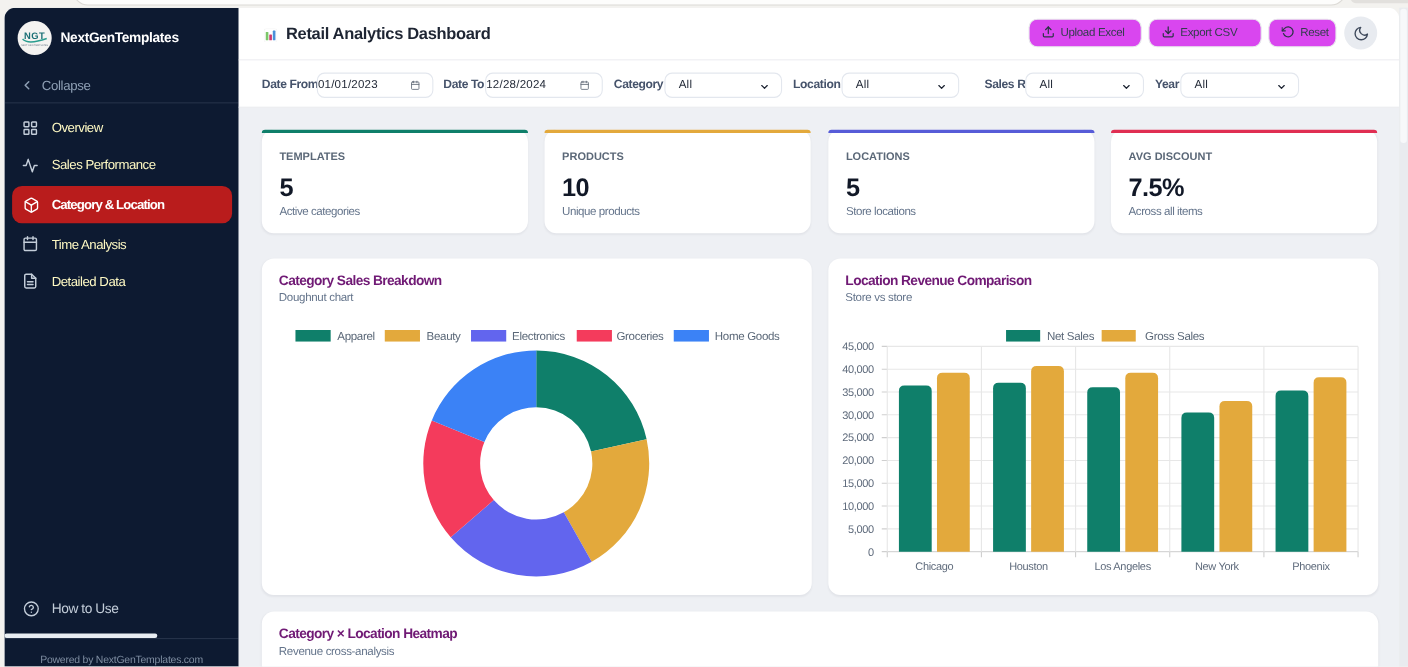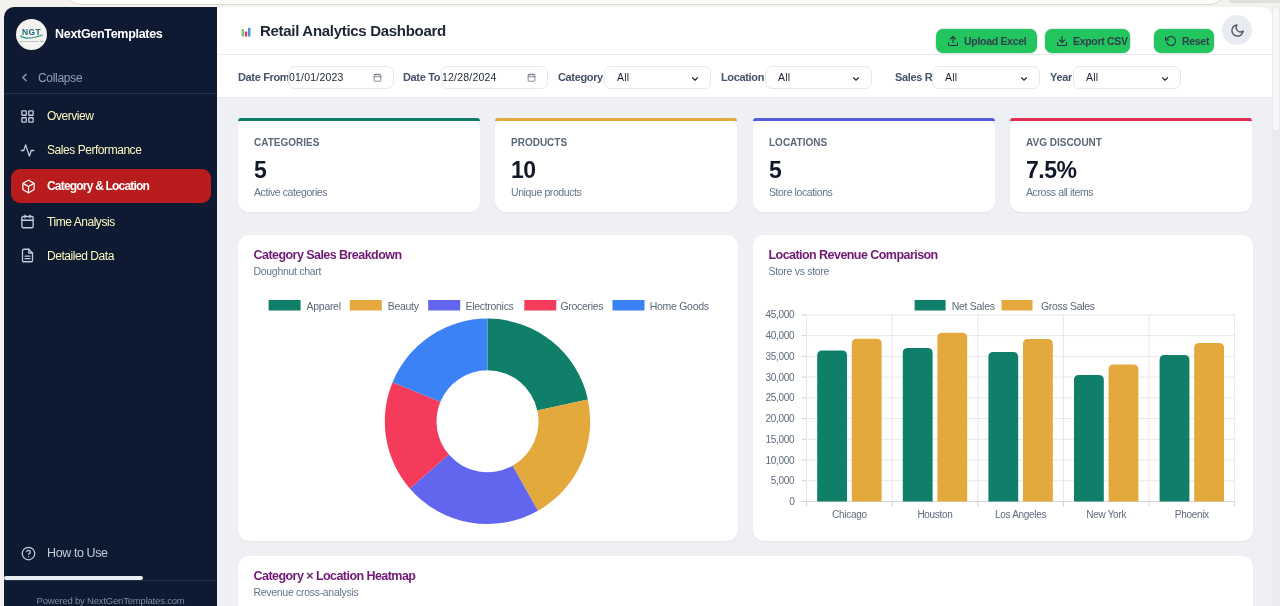--- a/index.html
+++ b/index.html
@@ -29,24 +29,24 @@
 #howto-ico { position:absolute; left:17px; top:539px; }
 #howto-txt { position:absolute; left:43px; top:540px; font-size:12.5px; line-height:13px; color:#c3cdd9; letter-spacing:-0.4px; }
 #sidebar-hbar { position:absolute; left:0px; top:568.5px; width:139px; height:4.5px; background:#e8edf2; border-radius:3px; }
 #sidediv2 { position:absolute; left:0; top:573px; width:213px; height:1px; background:rgba(148,163,184,0.18); }
 #powered { position:absolute; left:0; top:588px; width:213px; text-align:center; font-size:9.5px; color:#7e8da1; letter-spacing:-0.2px; }
 
 #main { position:absolute; left:213px; top:0; width:1055px; height:599px; }
 #header { position:absolute; left:0; top:0; width:1055px; height:48px; background:#fff; border-bottom:1px solid #e9eaee; }
 #title-ico { position:absolute; left:23px; top:18.5px; }
 #title { position:absolute; left:43px; top:15px; font-size:15px; line-height:17px; font-weight:bold; color:#1e2533; letter-spacing:-0.3px; }
-.hbtn { position:absolute; top:21px; height:26px; background:#22c55e; border:1px solid #e7e8ec; border-radius:8px; font-size:10.5px; font-weight:bold; color:#333d4d; line-height:24px; white-space:nowrap; letter-spacing:-0.3px; }
+.hbtn { position:absolute; top:10px; height:26px; background:#d946ef; border:1px solid #e7e8ec; border-radius:8px; font-size:10.5px; font-weight:normal; color:#333d4d; line-height:24px; white-space:nowrap; letter-spacing:-0.3px; }
 .hbtn svg { vertical-align:-2px; margin-right:5px; }
 #btn-upload { left:718px; width:103px; padding-left:11px; }
-#btn-export { left:827px; width:87px; padding-left:11px; }
+#btn-export { left:827px; width:103px; padding-left:11px; }
 #btn-reset  { left:936px; width:62px;  padding-left:11px; }
 #btn-moon { position:absolute; left:1005px; top:8px; width:30px; height:30px; border-radius:50%; background:#e8ebf0; }
 #btn-moon svg { position:absolute; left:7.5px; top:7.5px; }
 
 #filters { position:absolute; left:0; top:48px; width:1055px; height:43px; background:#fff; border-bottom:1px solid #e9eaee; }
 .flabel { position:absolute; top:16px; font-size:11px; font-weight:bold; color:#46536b; letter-spacing:-0.35px; }
 .fbox { position:absolute; top:11px; height:22.5px; background:#fff; border:1px solid #e3e7ee; border-radius:7px; font-size:10.5px; color:#1e2533; line-height:21px; letter-spacing:0.2px; }
 .fbox .cal { position:absolute; right:11px; top:5.5px; }
 .fbox .chev { position:absolute; right:10px; top:7px; }
 
@@ -204,21 +204,21 @@
       <div class="fbox" style="left:856px; width:108px; padding-left:12px;">All
         <svg class="chev" width="10" height="10" viewBox="0 0 24 24" fill="none" stroke="#1e2533" stroke-width="2.6" stroke-linecap="round" stroke-linejoin="round">
             <polyline points="6 9 12 15 18 9"></polyline>
           </svg>
       </div>
     </div>
 
     <div id="content">
       <div class="kcard" style="left:21px;">
         <div class="bar" style="background:#0f7f6a;"></div>
-        <div class="klabel">CATEGORIES</div>
+        <div class="klabel">TEMPLATES</div>
         <div class="kval">5</div>
         <div class="ksub">Active categories</div>
       </div>
       <div class="kcard" style="left:278px;padding-left:10px;">
         <div class="bar" style="background:#e3a93c;"></div>
         <div class="klabel">PRODUCTS</div>
         <div class="kval">10</div>
         <div class="ksub">Unique products</div>
       </div>
       <div class="kcard" style="left:536px;">

